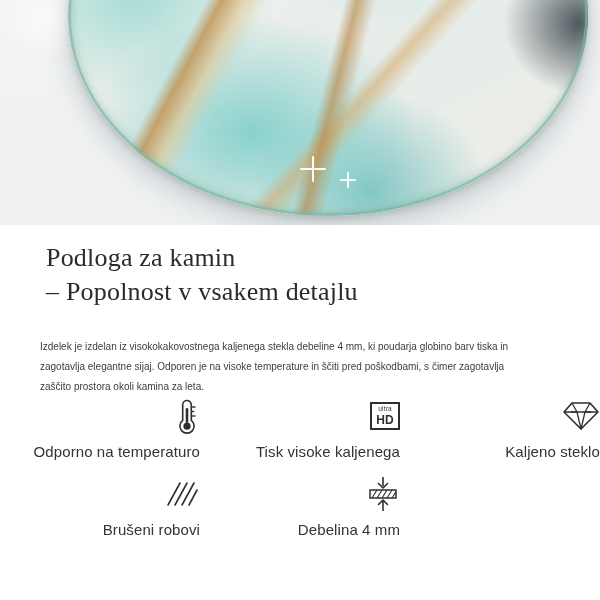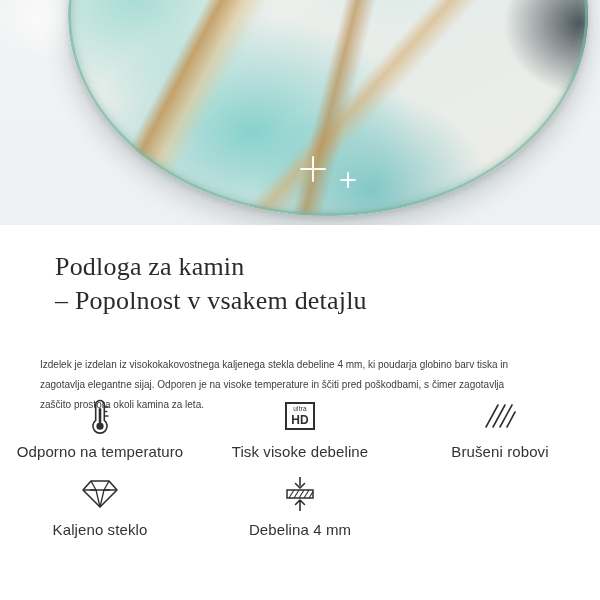--- a/index.html
+++ b/index.html
@@ -102,21 +102,21 @@
   .sparkle-2::after  { width: 16px; }
 
   
   .content {
     position: absolute;
     left: 0;
     top: 225px;
     width: 600px;
   }
   .headline {
-    margin: 15px;
+    margin: 6px;
     padding: 10px 44px 0 40px;
     font-family: "Liberation Serif", serif;
     font-size: 26px;
     line-height: 34px;
     font-weight: 400;
     color: #2b2b2b;
     letter-spacing: 0.2px;
   }
   .headline .line2 { display: block; }
   .body-copy {
@@ -135,21 +135,21 @@
     top: 395px;
     width: 600px;
     display: flex;
     flex-wrap: wrap;
   }
   .feature {
     width: 200px;
     height: 78px;
     display: flex;
     flex-direction: column;
-    align-items: center;
+    align-items: flex-end;
     justify-content: flex-start;
   }
   .feature .icon {
     height: 42px;
     display: flex;
     align-items: center;
     justify-content: center;
   }
   .feature .caption {
     margin-top: 6px;
@@ -211,47 +211,47 @@
       <div class="caption">Odporno na temperaturo</div>
     </div>
 
     <div class="feature">
       <div class="icon">
         <div class="hd-box">
           <span class="u">ultra</span>
           <span class="hd">HD</span>
         </div>
       </div>
-      <div class="caption">Tisk visoke debeline</div>
-    </div>
-
-
-    <div class="feature">
-      <div class="icon">
-        <svg width="36" height="30" viewBox="0 0 36 30">
-          <path d="M4 26 L16 4" stroke="#2f2f2f" stroke-width="1.6" stroke-linecap="round"></path>
-          <path d="M11 26 L23 4" stroke="#2f2f2f" stroke-width="1.6" stroke-linecap="round"></path>
-          <path d="M18 26 L30 4" stroke="#2f2f2f" stroke-width="1.6" stroke-linecap="round"></path>
-          <path d="M25 26 L33 11" stroke="#2f2f2f" stroke-width="1.6" stroke-linecap="round"></path>
-        </svg>
-      </div>
-      <div class="caption">Brušeni robovi</div>
-    </div>
+      <div class="caption">Tisk visoke kaljenega</div>
+    </div>
+
 
     <div class="feature">
       <div class="icon">
         <svg width="38" height="32" viewBox="0 0 38 32">
           <path d="M10 3h18l8 9-17 17L2 12l8-9z" fill="none" stroke="#2f2f2f" stroke-width="1.6" stroke-linejoin="round"></path>
           <path d="M2 12h34" stroke="#2f2f2f" stroke-width="1.4"></path>
           <path d="M10 3l5 9-6 0" stroke="#2f2f2f" stroke-width="1.3" fill="none"></path>
           <path d="M28 3l-5 9 6 0" stroke="#2f2f2f" stroke-width="1.3" fill="none"></path>
           <path d="M15 12l4 17 4-17" stroke="#2f2f2f" stroke-width="1.3" fill="none"></path>
         </svg>
       </div>
       <div class="caption">Kaljeno steklo</div>
+    </div>
+
+    <div class="feature">
+      <div class="icon">
+        <svg width="36" height="30" viewBox="0 0 36 30">
+          <path d="M4 26 L16 4" stroke="#2f2f2f" stroke-width="1.6" stroke-linecap="round"></path>
+          <path d="M11 26 L23 4" stroke="#2f2f2f" stroke-width="1.6" stroke-linecap="round"></path>
+          <path d="M18 26 L30 4" stroke="#2f2f2f" stroke-width="1.6" stroke-linecap="round"></path>
+          <path d="M25 26 L33 11" stroke="#2f2f2f" stroke-width="1.6" stroke-linecap="round"></path>
+        </svg>
+      </div>
+      <div class="caption">Brušeni robovi</div>
     </div>
 
     <div class="feature">
       <div class="icon">
         <svg width="34" height="38" viewBox="0 0 34 38">
           <line x1="17" y1="2" x2="17" y2="11" stroke="#2f2f2f" stroke-width="1.6"></line>
           <path d="M12.5 8.5 17 13 21.5 8.5" fill="none" stroke="#2f2f2f" stroke-width="1.6" stroke-linecap="round" stroke-linejoin="round"></path>
           <rect x="4" y="15" width="26" height="8" fill="none" stroke="#2f2f2f" stroke-width="1.5"></rect>
           <line x1="6" y1="23" x2="11" y2="15" stroke="#2f2f2f" stroke-width="1.1"></line>
           <line x1="11" y1="23" x2="16" y2="15" stroke="#2f2f2f" stroke-width="1.1"></line>

